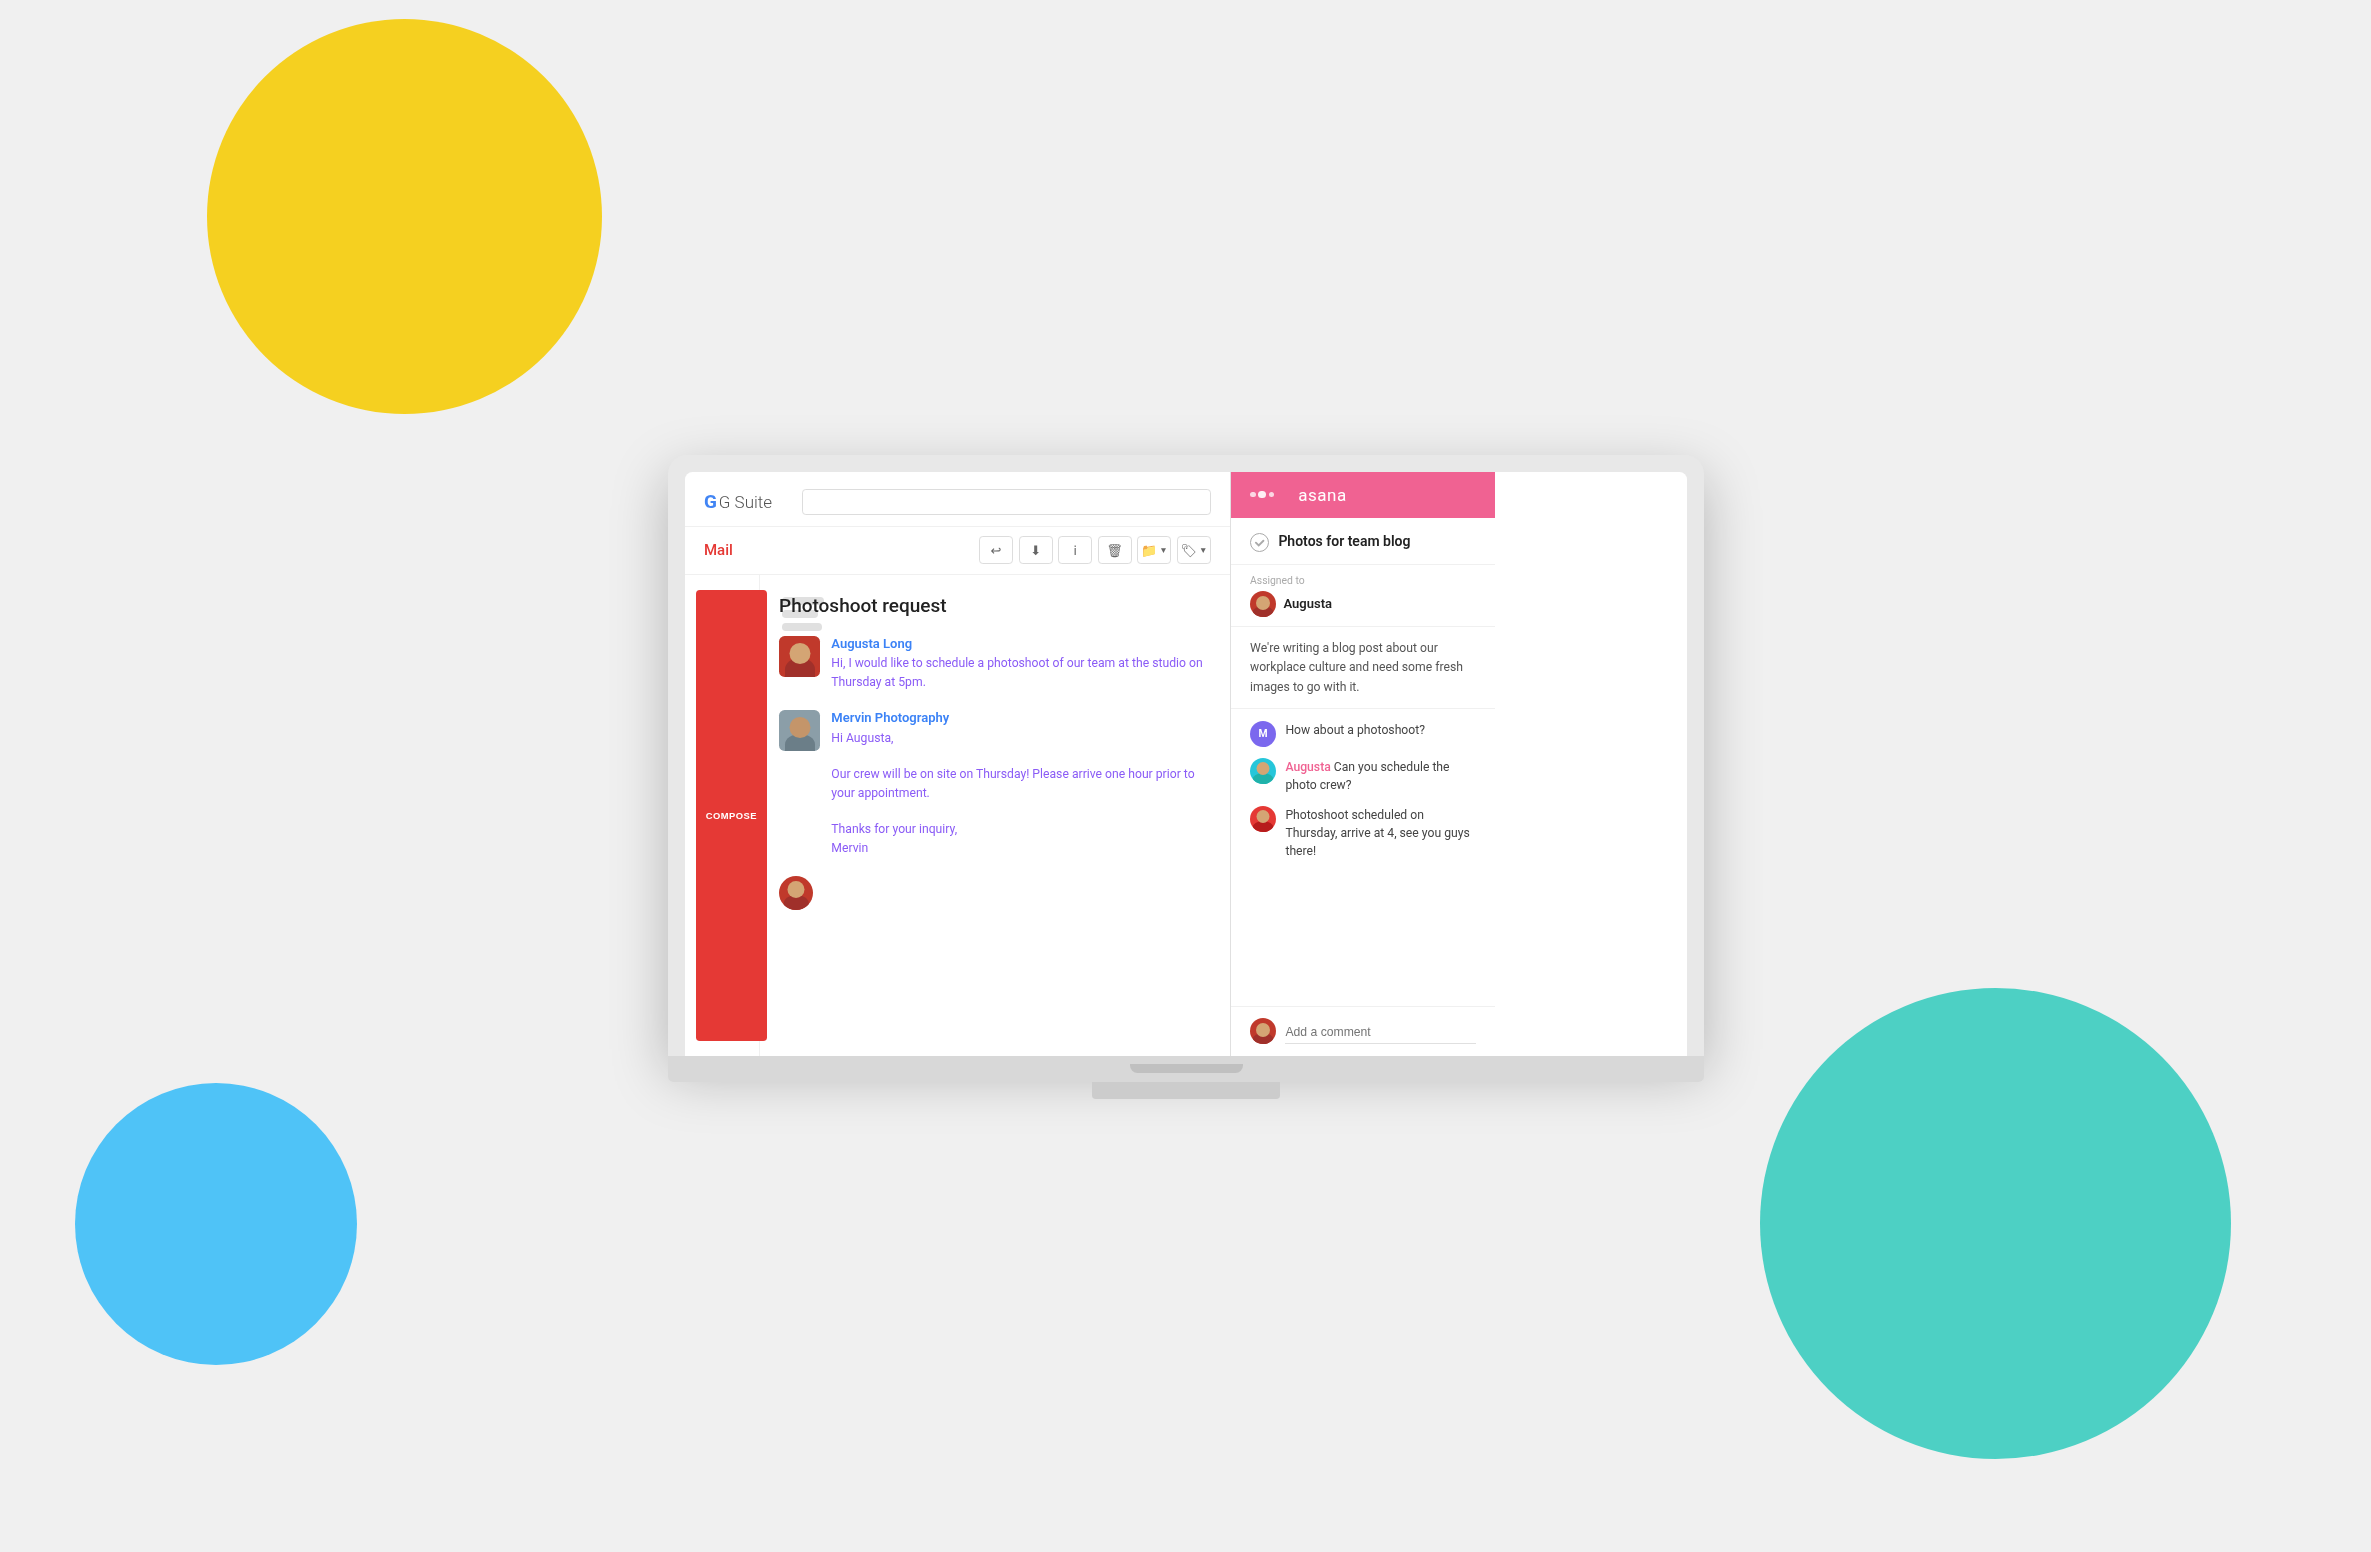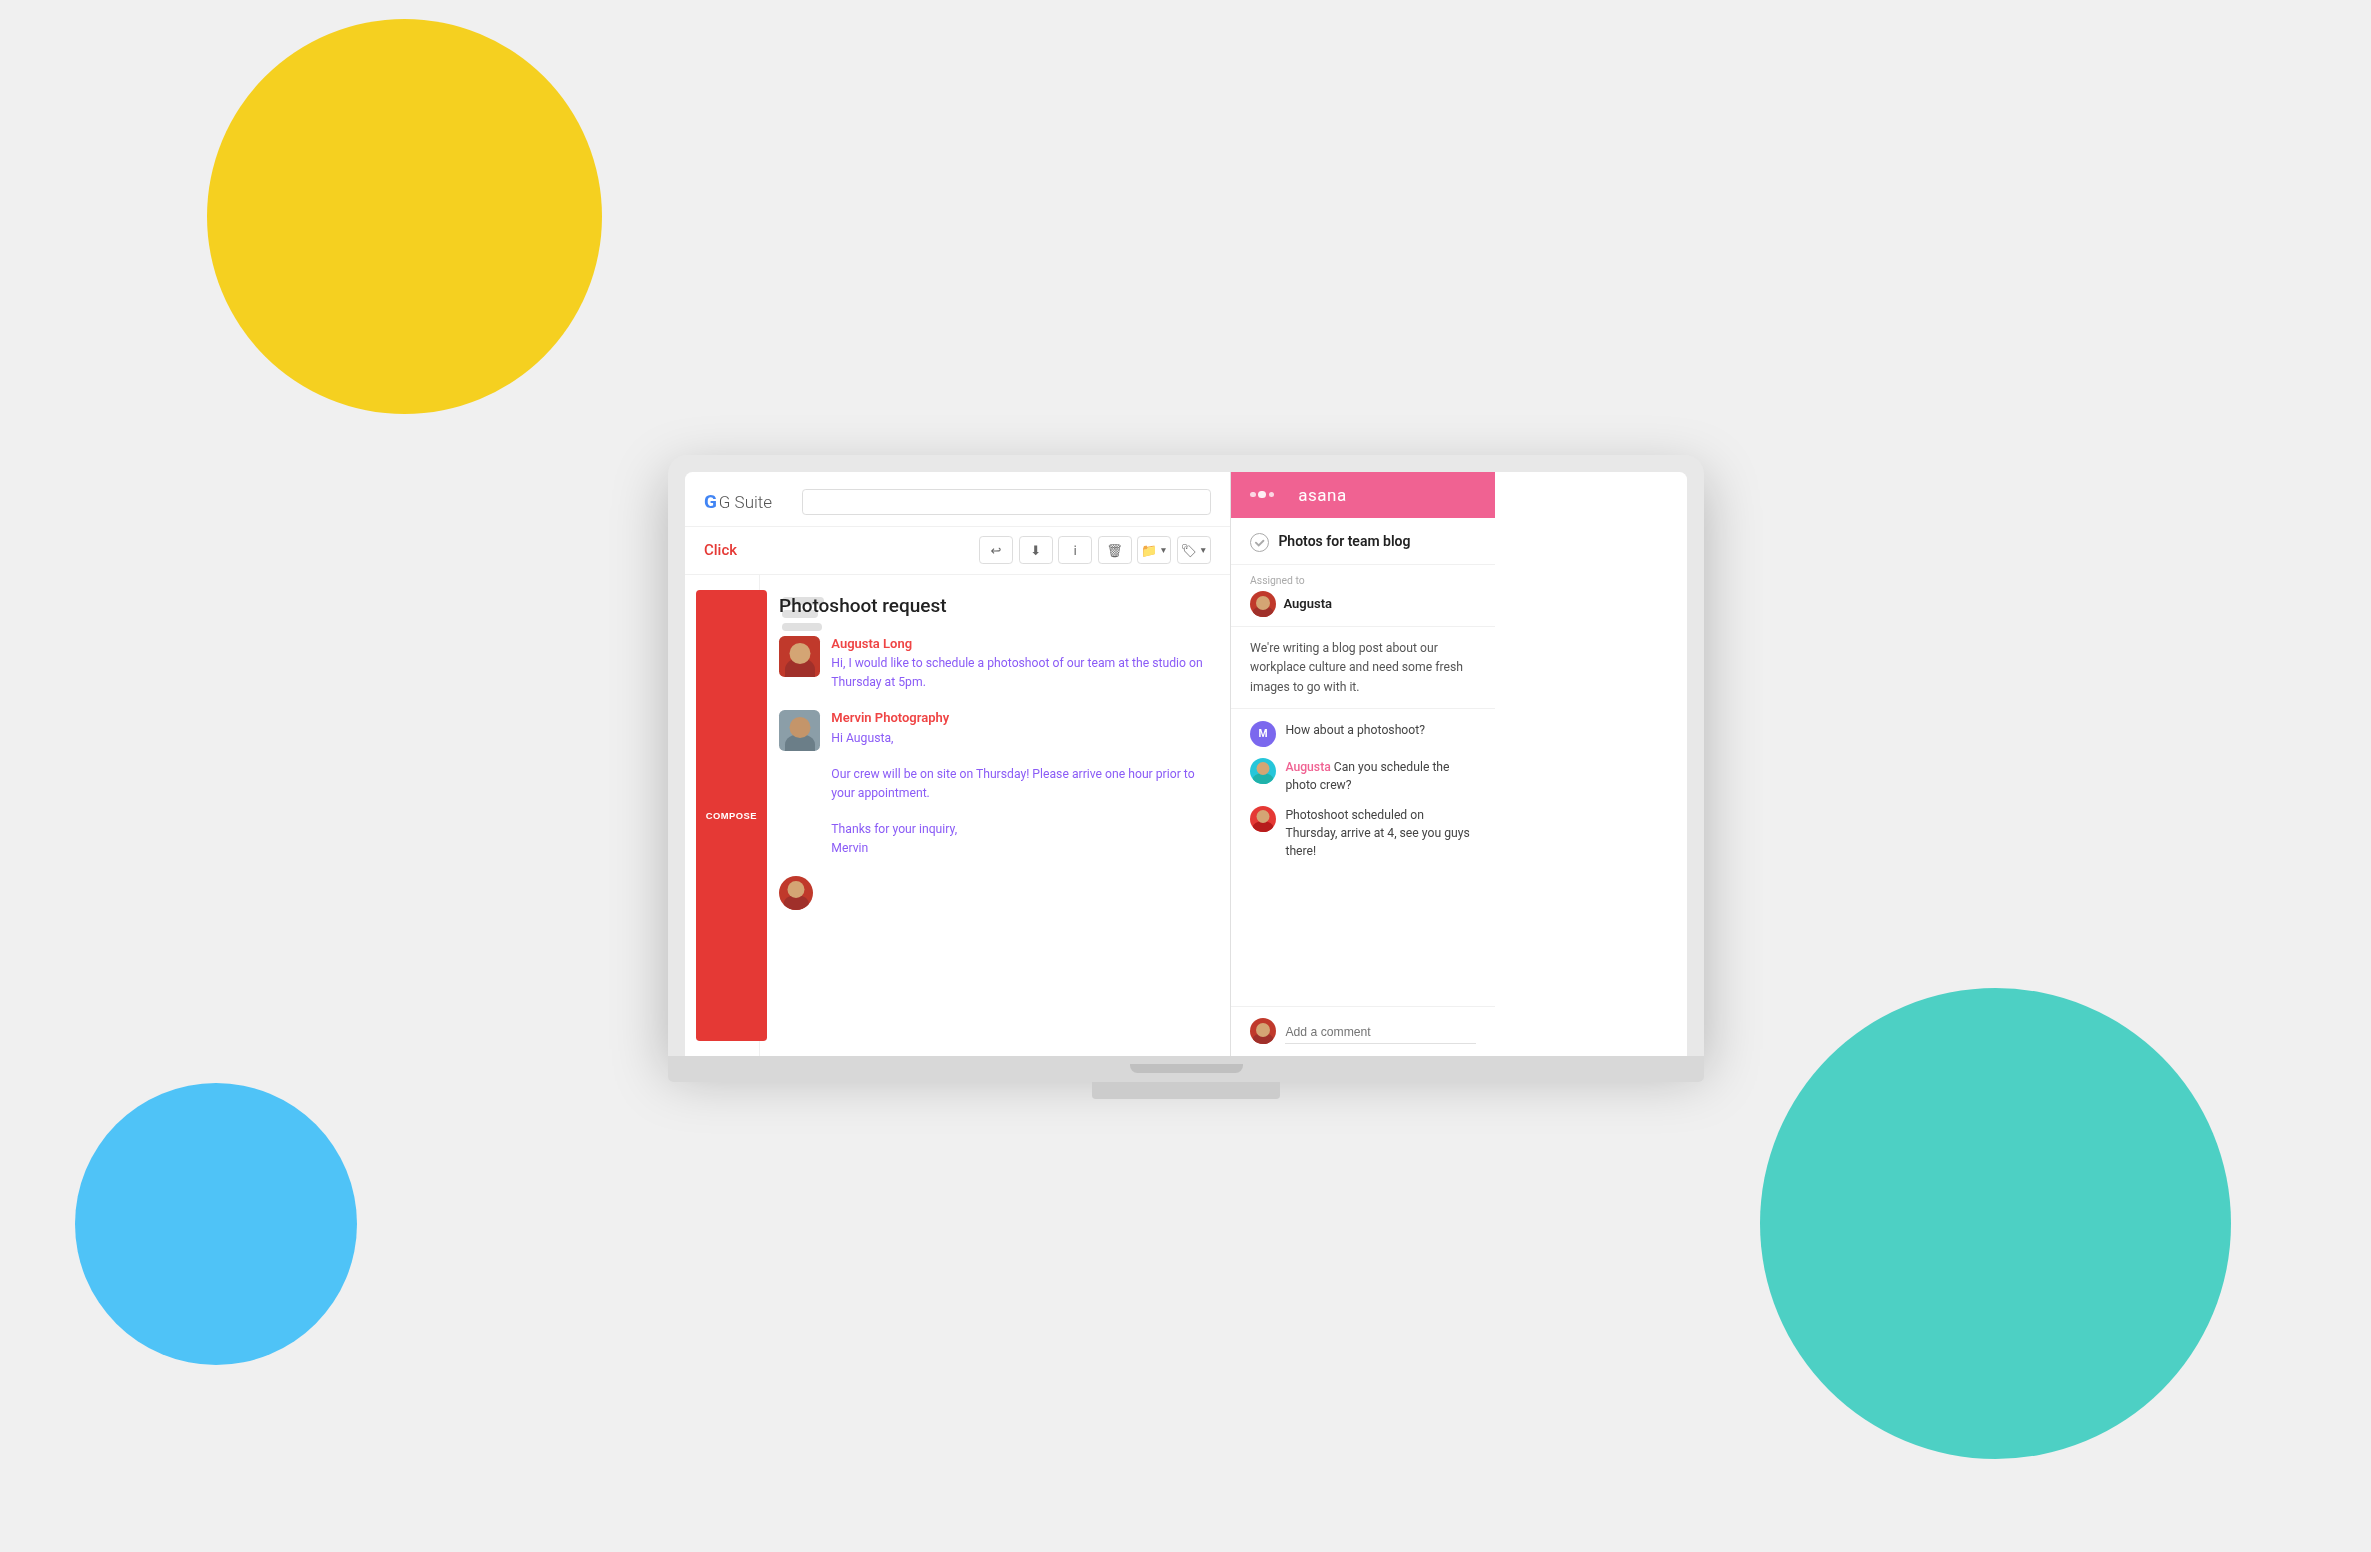--- a/index.html
+++ b/index.html
@@ -297,21 +297,21 @@
       width: 21px;
       height: 21px;
       background: #C4956A;
       border-radius: 50%;
     }
 
     .message-body { flex: 1; }
     .sender-name {
       font-size: 13px;
       font-weight: 600;
-      color: #ef4444;
+      color: #3b82f6;
       margin-bottom: 3.8px;
     }
     .message-text {
       font-size: 12.2px;
       color: #8b5cf6;
       line-height: 1.5;
     }
 
     .reply-box {
       display: flex;
@@ -594,21 +594,21 @@
 
         <div class="gmail-header">
           <div style="display:flex;align-items:center;gap:1.9px;">
             <span style="font-size:19px;font-weight:bold;color:#4285F4;">G</span>
             <span style="font-size:17px;color:#555;font-weight:300;">G Suite</span>
           </div>
           <div style="flex:1;height:26px;border:0.9px solid #ddd;border-radius:3.8px;margin-left:19px;"></div>
         </div>
 
         <div class="gmail-toolbar">
-          <span style="font-size:15px;font-weight:500;color:#E53935;">Click</span>
+          <span style="font-size:15px;font-weight:500;color:#E53935;">Mail</span>
           <div style="margin-left:auto;display:flex;gap:5.6px;">
             <div class="toolbar-btn">↩</div>
             <div class="toolbar-btn">⬇</div>
             <div class="toolbar-btn">ℹ</div>
             <div class="toolbar-btn">🗑</div>
             <div class="toolbar-btn" style="display:flex;align-items:center;gap:1.9px;">📁<span style="font-size:8.5px;">▼</span></div>
             <div class="toolbar-btn" style="display:flex;align-items:center;gap:1.9px;">🏷<span style="font-size:8.5px;">▼</span></div>
           </div>
         </div>
 

